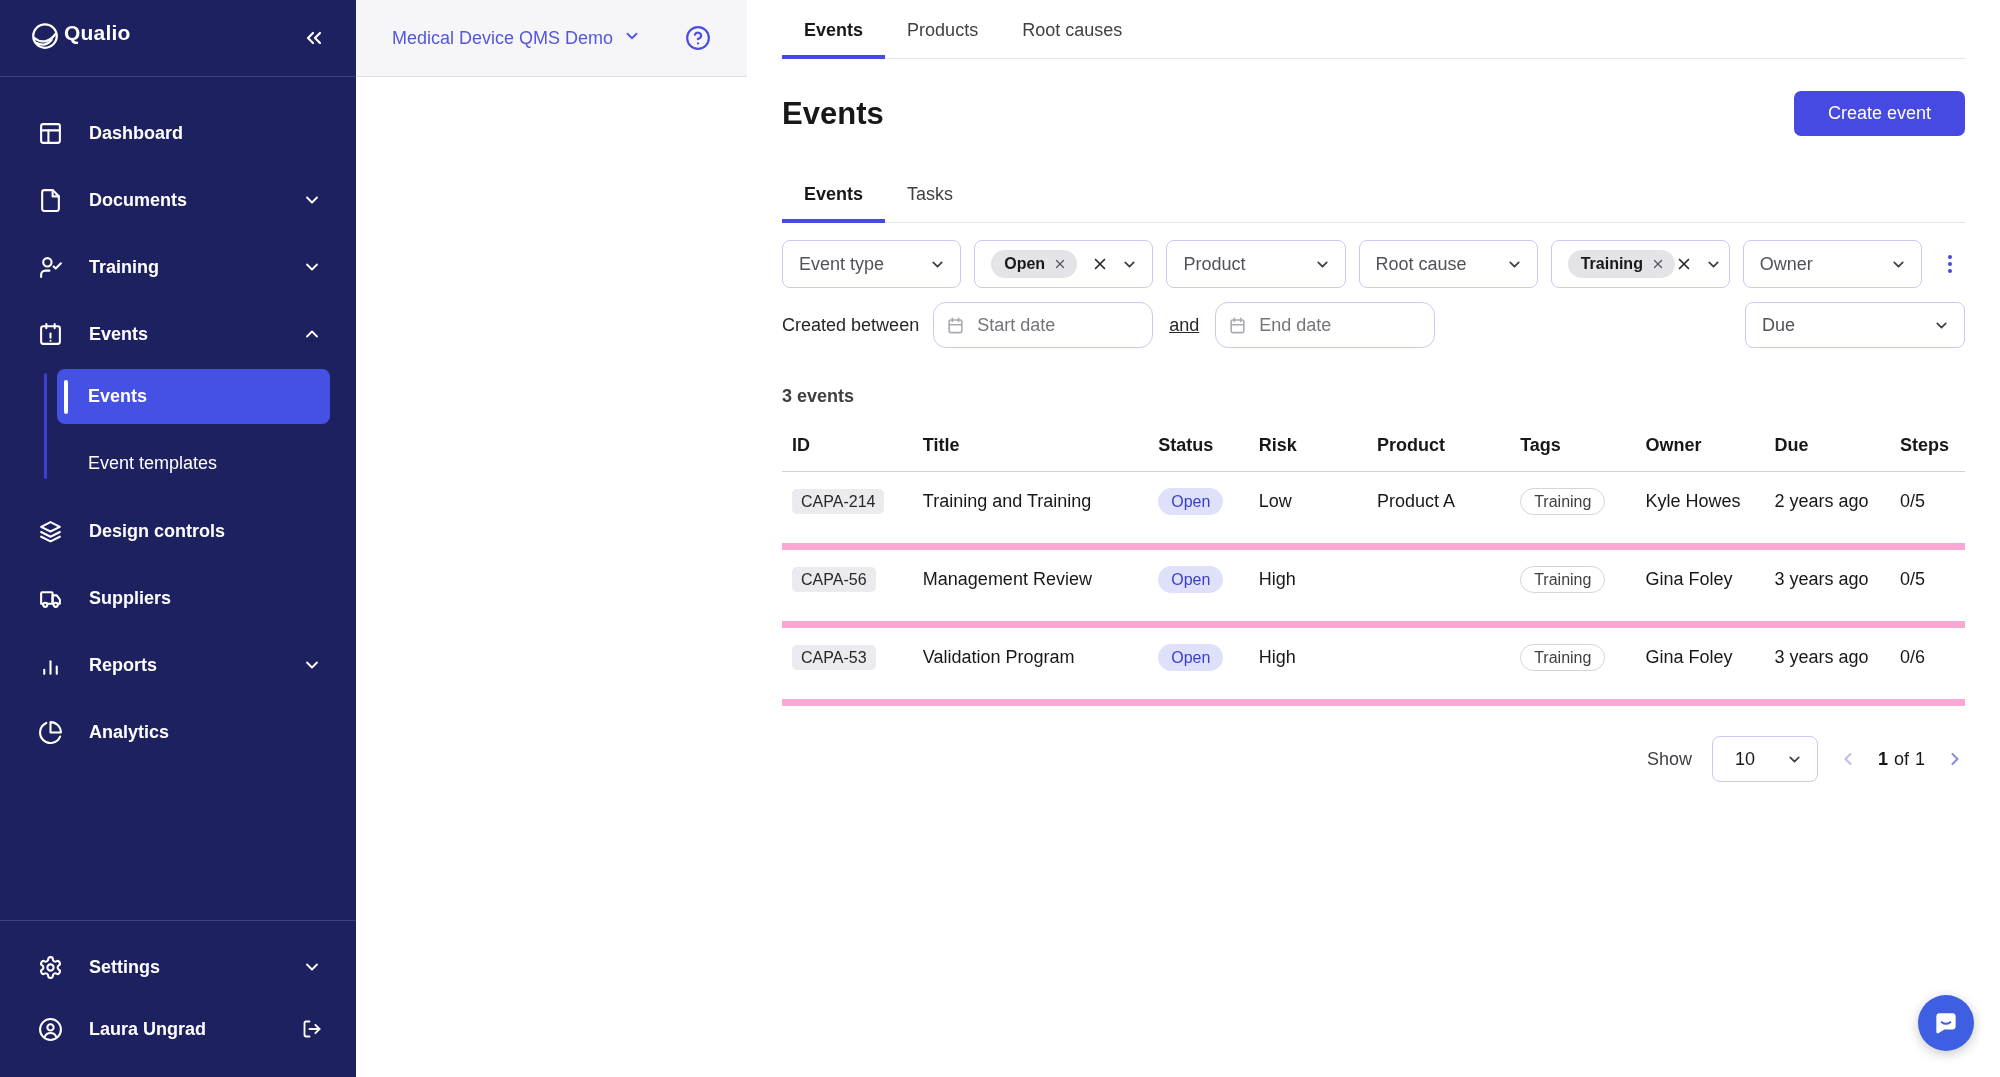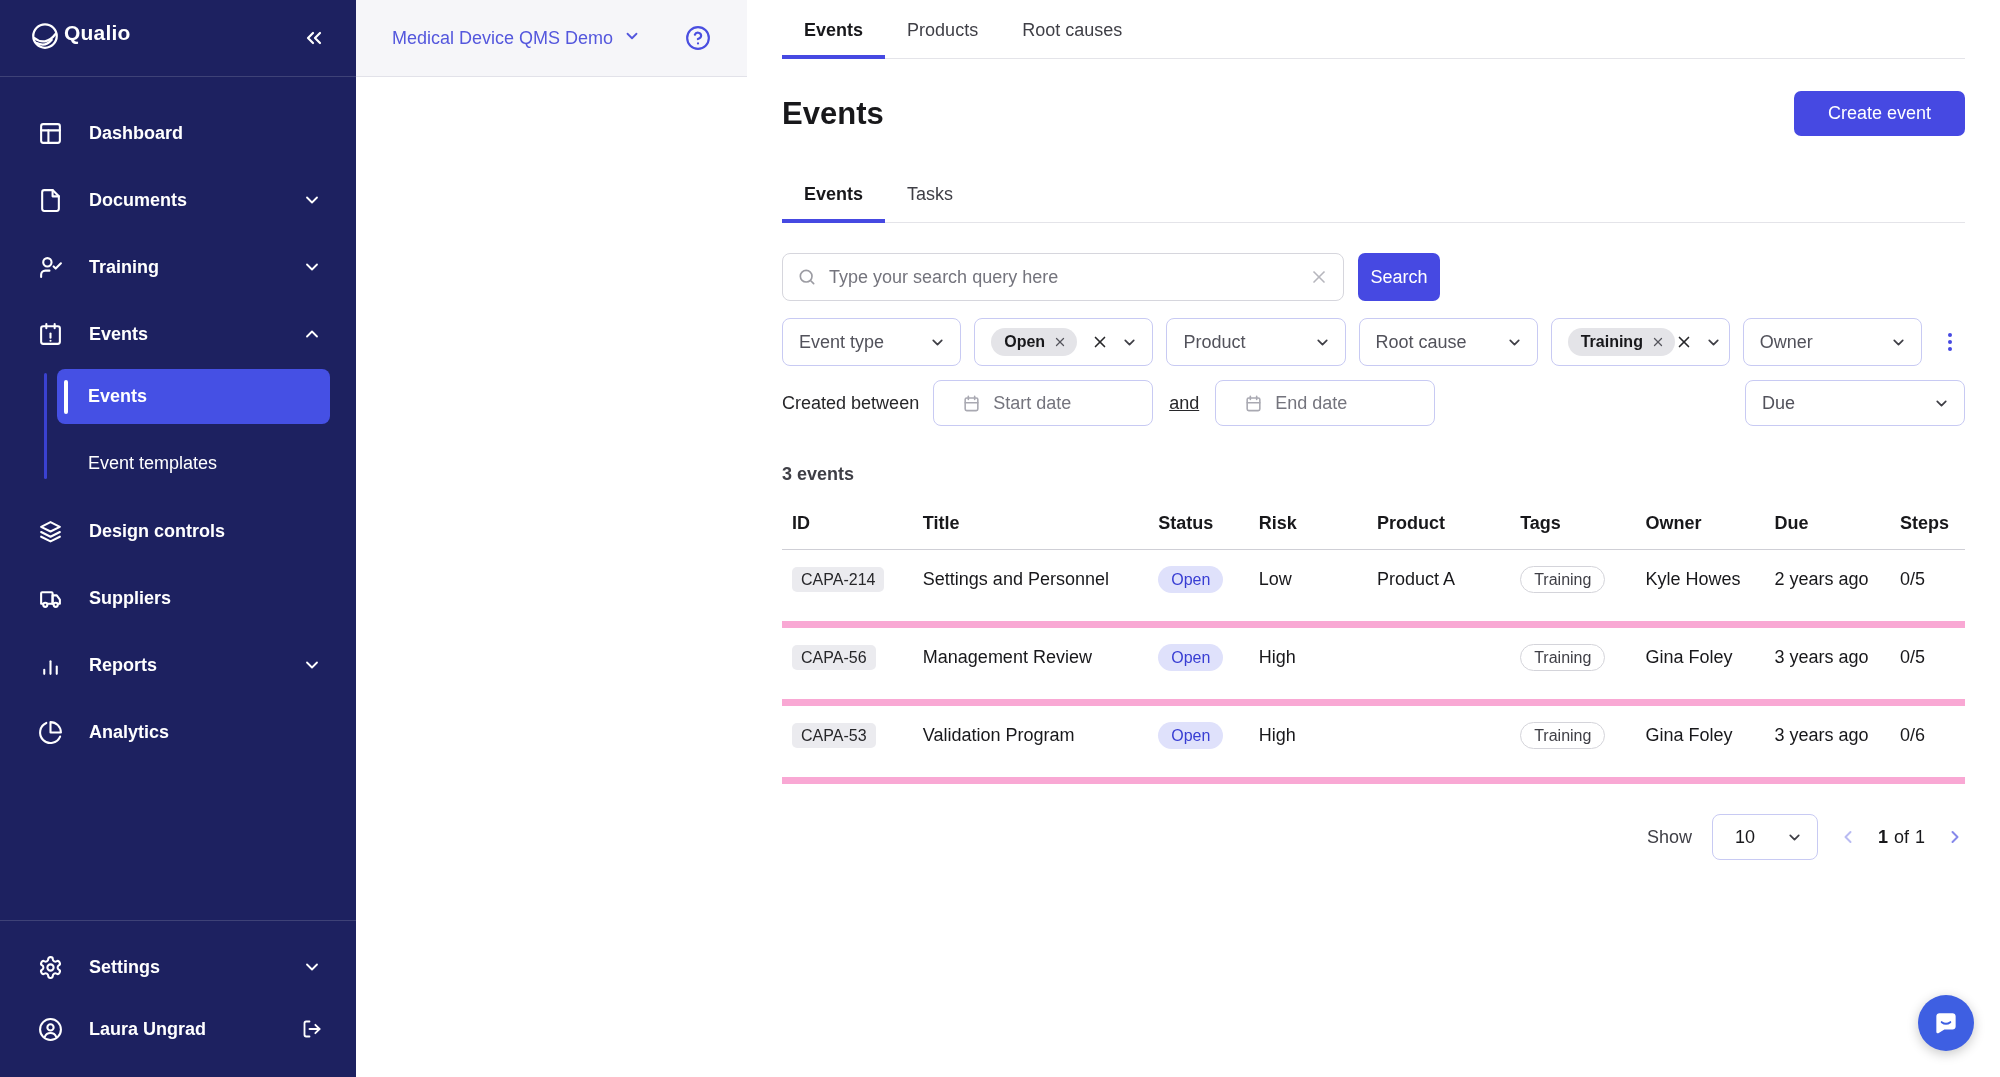--- a/index.html
+++ b/index.html
@@ -68,21 +68,21 @@
   .filter .grow{flex:1;}
   .filter .clear-x{color:#27272a;display:flex;cursor:pointer;}
   .filter .clear-x svg{width:18px;height:18px;}
   .chip{background:#e4e4e8;border-radius:999px;padding:5px 10px 5px 13px;font-size:16px;font-weight:600;color:#18181b;display:inline-flex;align-items:center;gap:8px;white-space:nowrap;}
   .chip .x{color:#55555c;display:flex;cursor:pointer;}
   .chip svg{width:14px;height:14px;}
   .kebab-btn{width:30px;display:flex;justify-content:center;color:#4649e2;cursor:pointer;background:none;border:none;padding:0;}
   .kebab-btn svg{width:24px;height:24px;}
 
   .date-row{margin-top:14px;display:flex;align-items:center;font-size:18px;color:#27272a;}
-  .date-box{width:220px;height:46px;box-sizing:border-box;border:1px solid #c8caf3;border-radius:8px;display:flex;align-items:center;gap:10px;padding:0 28px;background:#fff;}
+  .date-box{width:220px;height:46px;box-sizing:border-box;border:1px solid #c8caf3;border-radius:13px;display:flex;align-items:center;gap:10px;padding:0 12px;background:#fff;}
   .date-box .c-icon{color:#a9a9b2;display:flex;}
   .date-box svg{width:19px;height:19px;}
   .date-box input{border:none;outline:none;width:100%;font-size:18px;font-family:inherit;color:#18181b;background:transparent;}
   .date-box input::placeholder{color:#74747d;}
   .date-row .lbl{margin-right:14px;}
   .date-row .and{margin:0 16px;text-decoration:underline;}
   .due-filter{margin-left:auto;flex:none;width:220px;height:46px;}
 
   .count{margin-top:38px;font-size:18px;font-weight:600;color:#3f3f46;}
 
@@ -311,38 +311,20 @@
       <div class="page-head">
         <h1 class="page-title">Events</h1>
         <button class="btn-primary">Create event</button>
       </div>
 
       <div class="tabs sub-tabs">
         <div class="tab active">Events</div>
         <div class="tab">Tasks</div>
       </div>
 
-      <div class="search-row">
-        <div class="search-box">
-          <span class="s-icon">
-              <svg viewBox="0 0 24 24" fill="none" stroke="currentColor" stroke-width="2" stroke-linecap="round">
-                <circle cx="11" cy="11" r="7"></circle>
-                <path d="m20 20-3.5-3.5"></path>
-              </svg>
-            </span>
-          <input type="text" placeholder="Type your search query here" style="">
-          <span class="x-icon">
-              <svg viewBox="0 0 24 24" fill="none" stroke="currentColor" stroke-width="2" stroke-linecap="round">
-                <path d="M18 6 6 18"></path>
-                <path d="m6 6 12 12"></path>
-              </svg>
-            </span>
-        </div>
-        <button class="btn-search">Search</button>
-      </div>
 
       <div class="filter-row">
         <div class="filter">
           <span>Event type</span>
           <span class="grow"></span>
           <span class="chev">
               <svg viewBox="0 0 24 24" fill="none" stroke="currentColor" stroke-width="2.4" stroke-linecap="round" stroke-linejoin="round">
                 <path d="m6 9 6 6 6-6"></path>
               </svg>
             </span>
@@ -488,21 +470,21 @@
             <th>Product</th>
             <th>Tags</th>
             <th>Owner</th>
             <th>Due</th>
             <th>Steps</th>
           </tr>
         </thead>
         <tbody>
           <tr>
             <td><span class="id-badge">CAPA-214</span></td>
-            <td>Settings and Personnel</td>
+            <td>Training and Training</td>
             <td><span class="status-badge">Open</span></td>
             <td>Low</td>
             <td>Product A</td>
             <td><span class="tag-chip">Training</span></td>
             <td>Kyle Howes</td>
             <td class="due-cell">2 years ago</td>
             <td>0/5</td>
           </tr>
           <tr>
             <td><span class="id-badge">CAPA-56</span></td>

